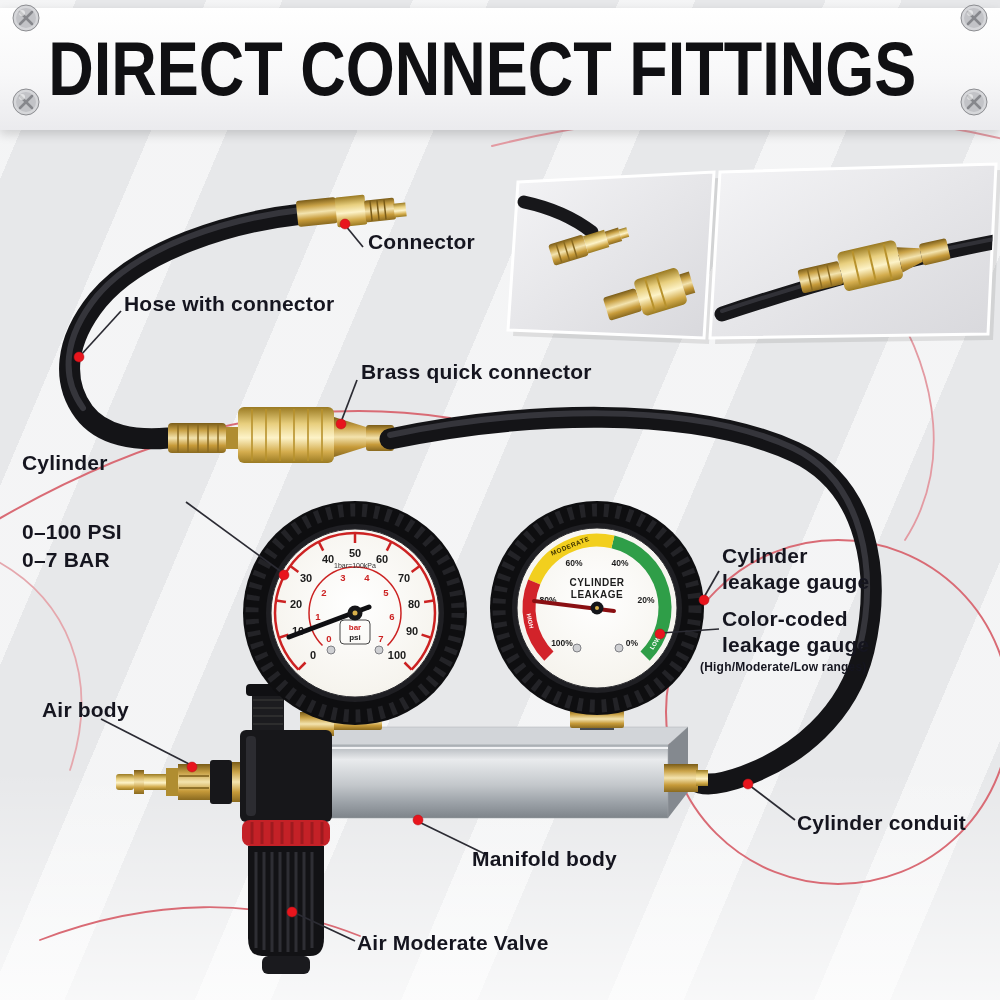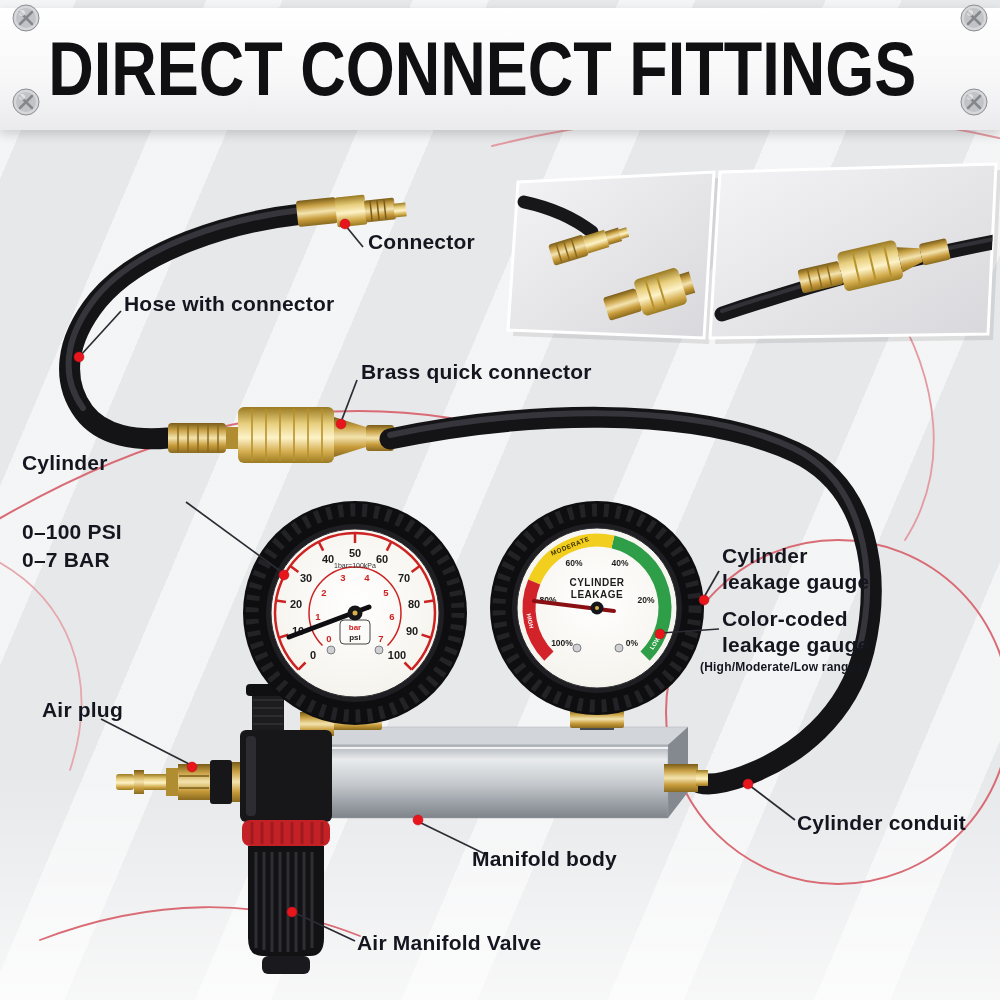--- a/index.html
+++ b/index.html
@@ -372,26 +372,26 @@
   <div class="label" style="left:368px;top:229px;">Connector</div>
   <div class="label" style="left:124px;top:291px;">Hose with connector</div>
   <div class="label" style="left:361px;top:359px;">Brass quick connector</div>
   <div class="label" style="left:22px;top:450px;">
     <span class="ln">Cylinder</span>
   </div>
   <div class="label" style="left:22px;top:518px;line-height:28px;">
     <span class="ln">0–100 PSI</span>
     <span class="ln">0–7 BAR</span>
   </div>
-  <div class="label" style="left:42px;top:697px;">Air plug</div>
+  <div class="label" style="left:42px;top:697px;">Air body</div>
   <div class="label" style="left:722px;top:543px;">
     <span class="ln">Cylinder</span>
     <span class="ln">leakage gauge</span>
   </div>
   <div class="label" style="left:722px;top:606px;">
     <span class="ln">Color-coded</span>
     <span class="ln">leakage gauge</span>
   </div>
   <div class="label label-sub" style="left:700px;top:658px;">(High/Moderate/Low ranges)</div>
   <div class="label" style="left:472px;top:846px;">Manifold body</div>
-  <div class="label" style="left:357px;top:930px;">Air Manifold Valve</div>
+  <div class="label" style="left:357px;top:930px;">Air Moderate Valve</div>
   <div class="label" style="left:797px;top:810px;">Cylinder conduit</div>
 </div>
 
 </body></html>

